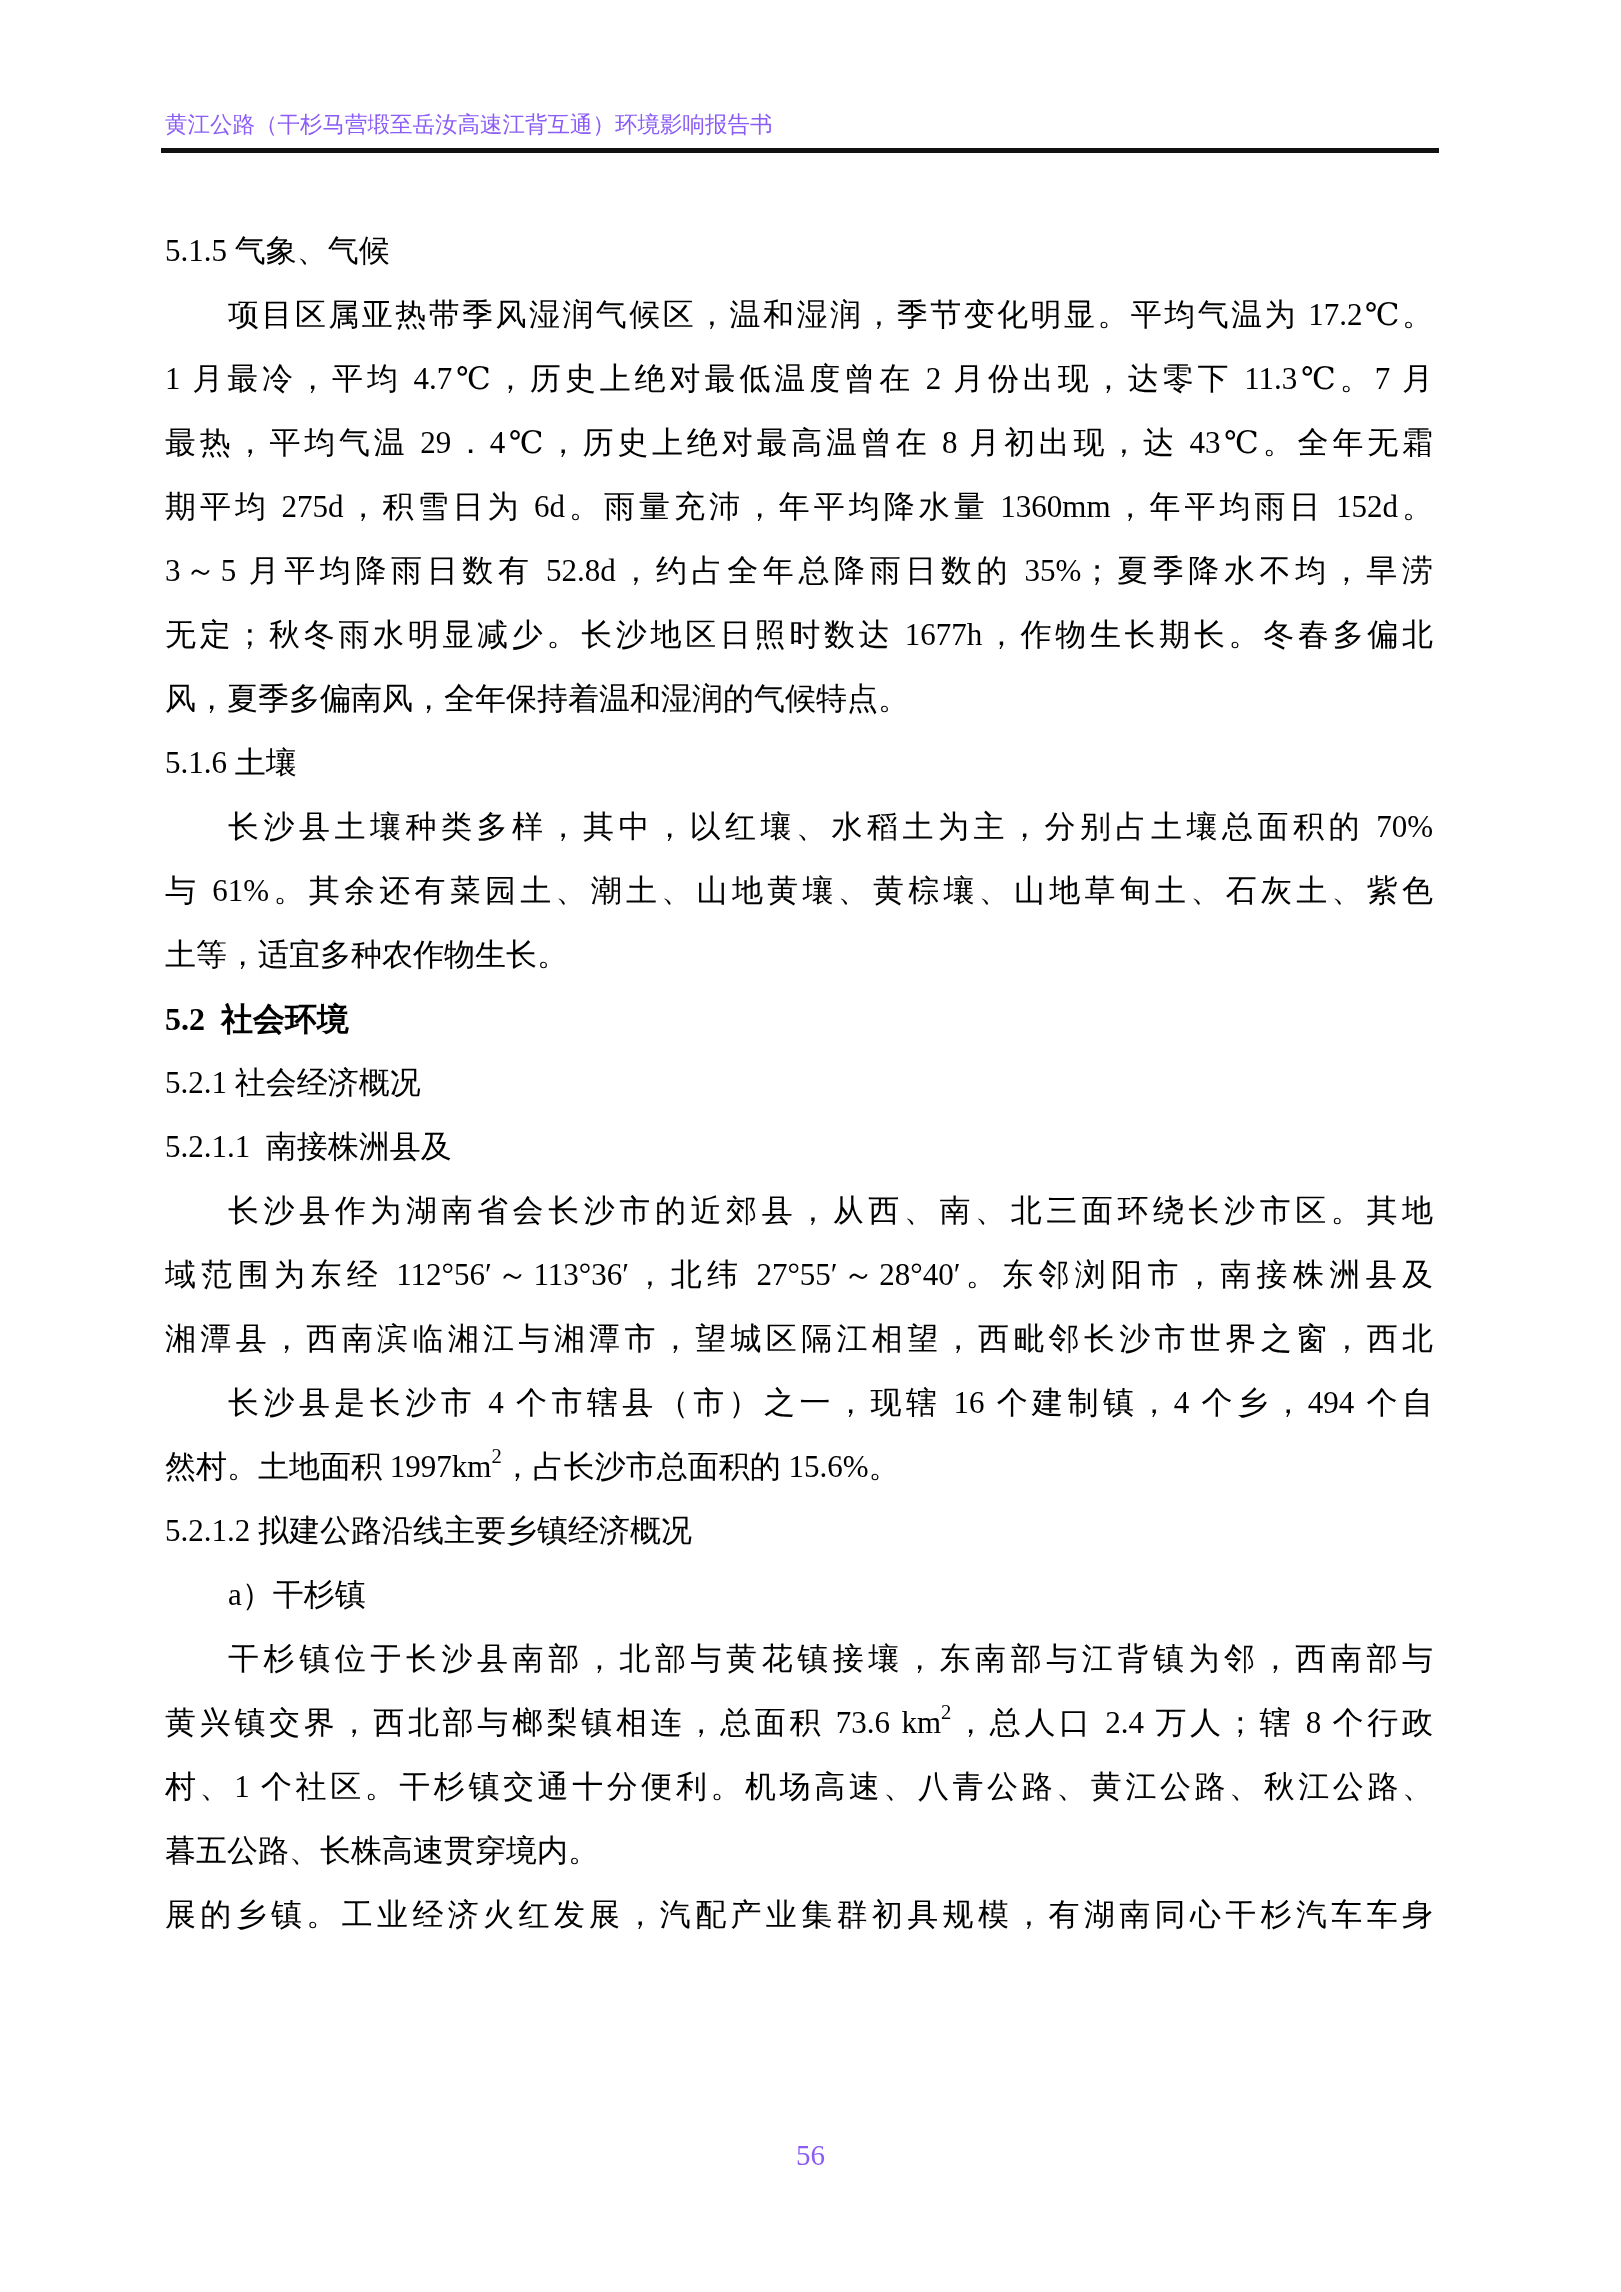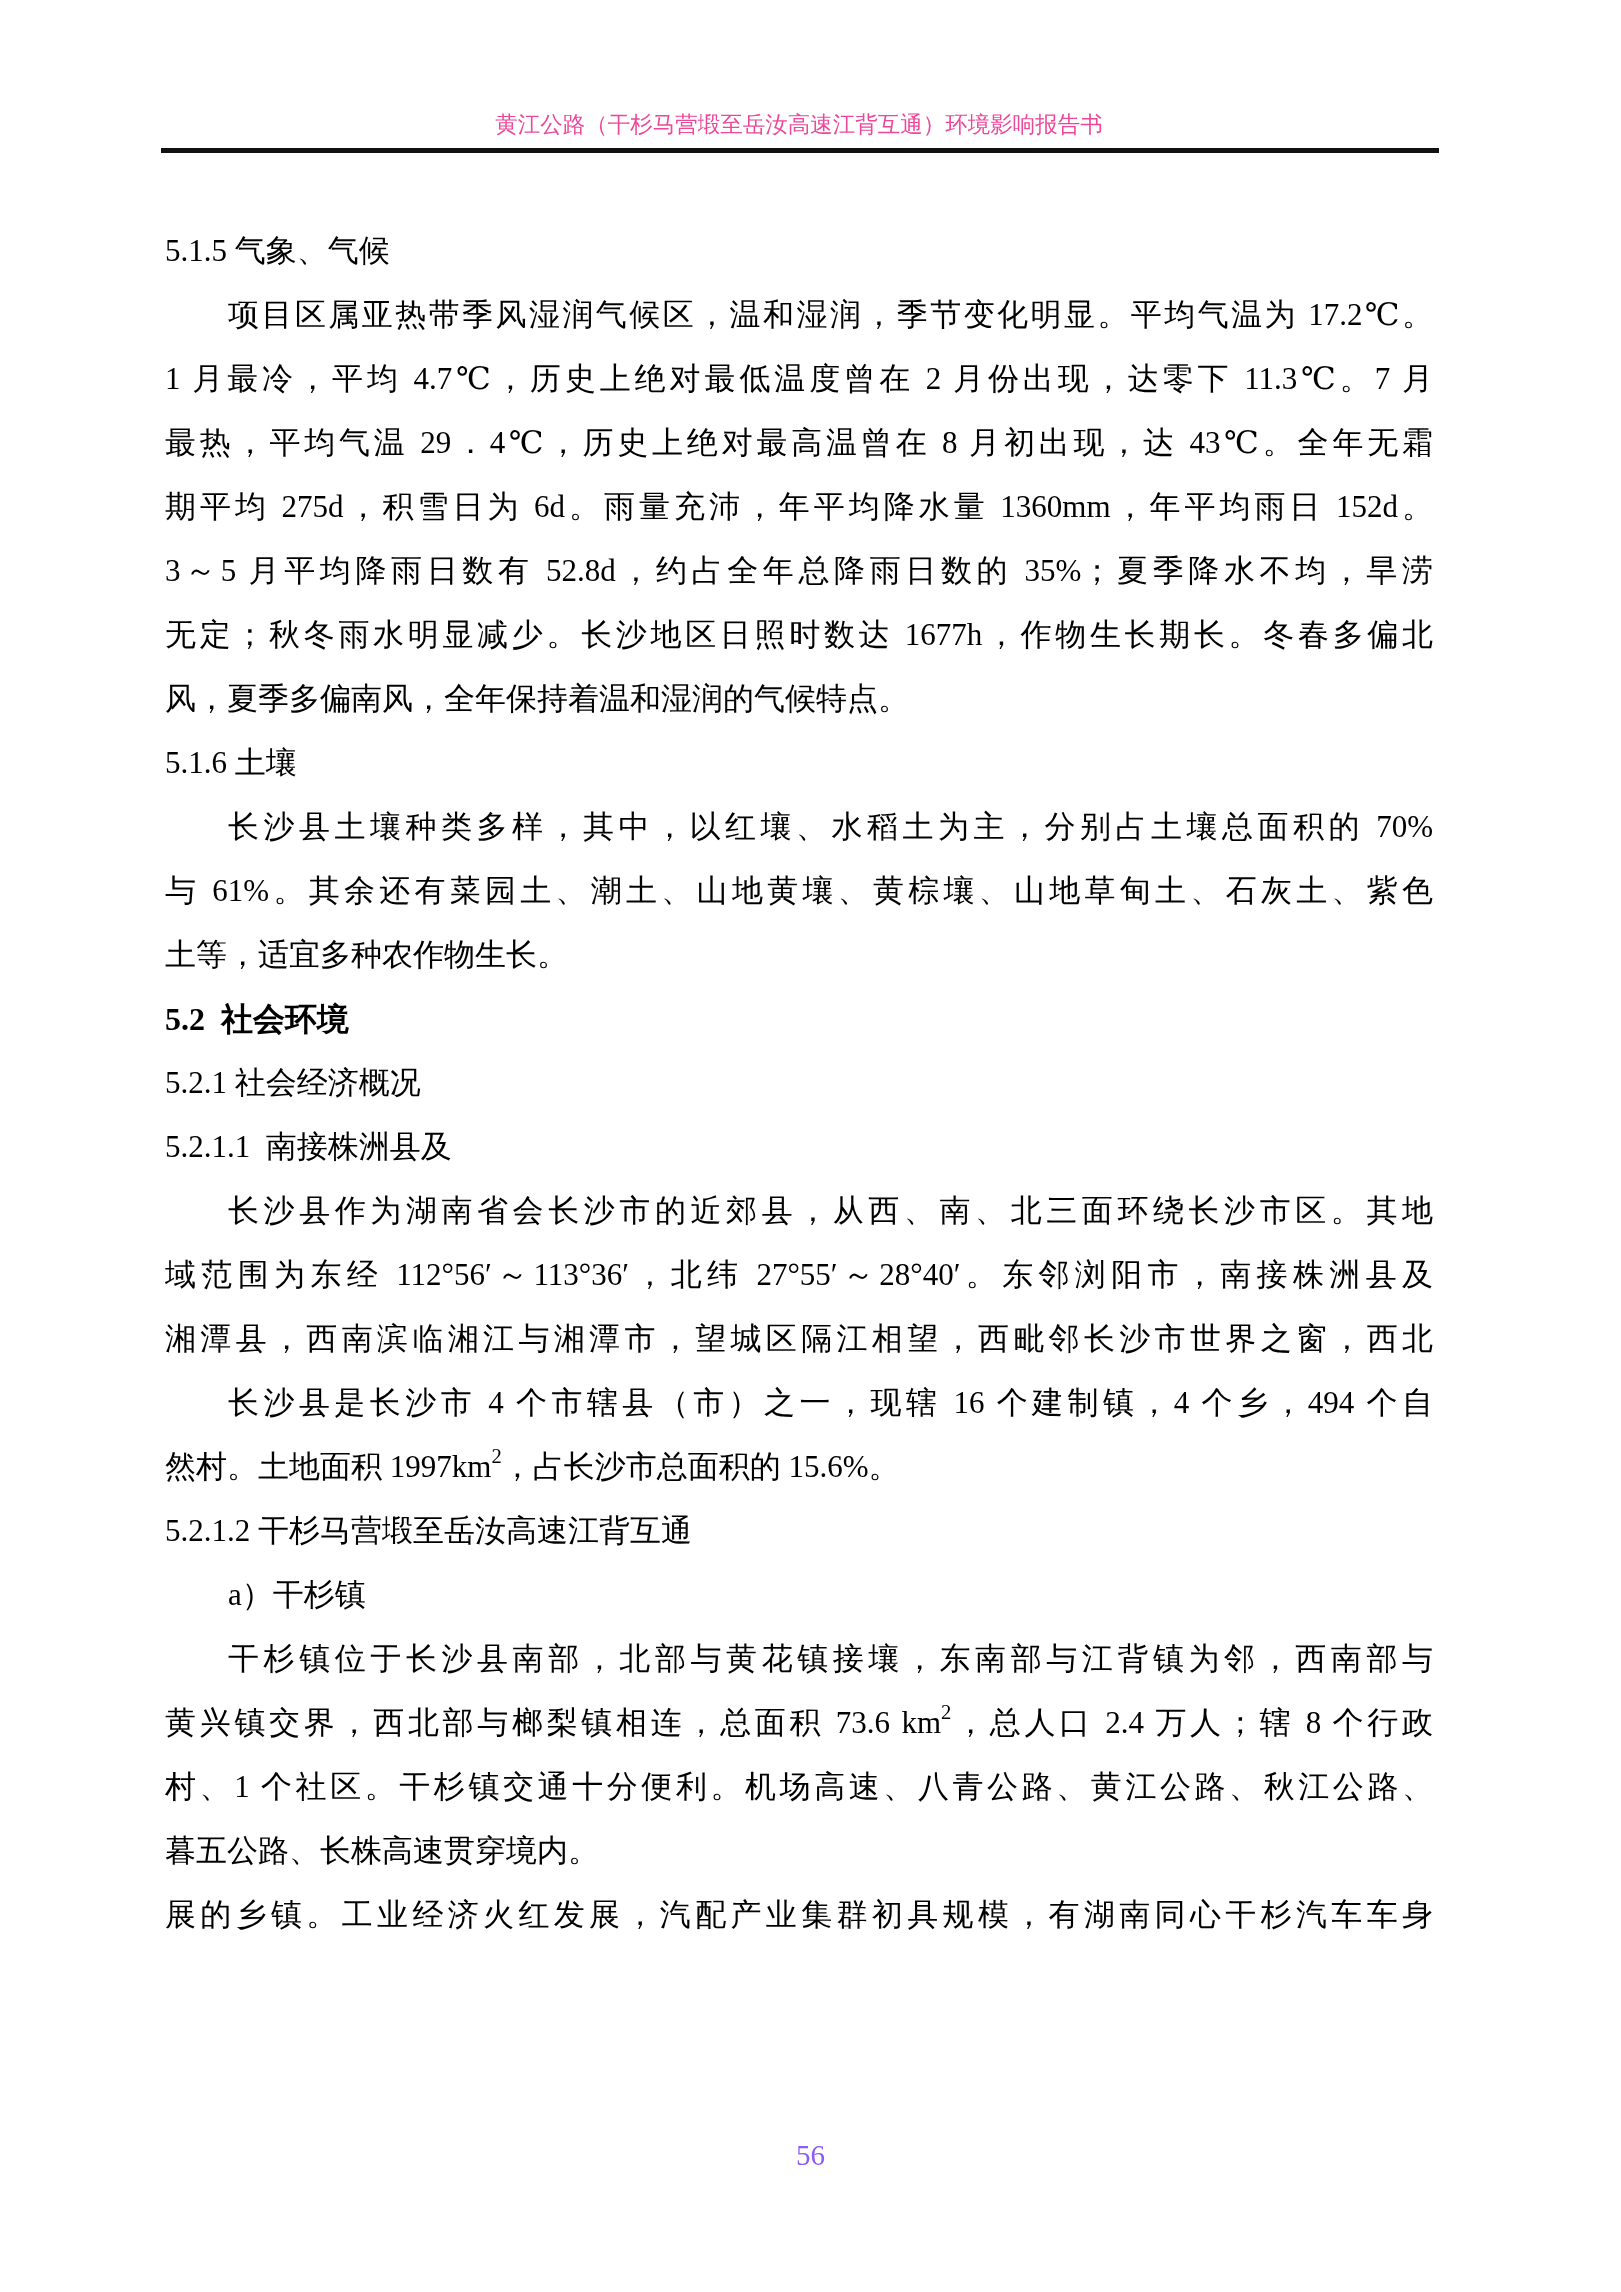--- a/index.html
+++ b/index.html
@@ -14,24 +14,24 @@
     background: #ffffff;
     font-family: "Liberation Serif", "DejaVu Serif", serif;
     color: #000000;
     overflow: hidden;
   }
   .running-header {
     position: absolute;
     top: 110px;
     left: 165px;
     width: 1268px;
-    text-align: center;
+    text-align: left;
     font-size: 22.5px;
     line-height: 29px;
-    color: #ec4899;
+    color: #8b5cf6;
     white-space: pre;
   }
   .header-rule {
     position: absolute;
     top: 148px;
     left: 161px;
     width: 1278px;
     height: 4.9px;
     background: #111111;
   }
@@ -92,21 +92,21 @@
     <div class="ln just">与 61%。其余还有菜园土、潮土、山地黄壤、黄棕壤、山地草甸土、石灰土、紫色</div>
     <div class="ln">土等，适宜多种农作物生长。</div>
     <div class="ln bold">5.2  社会环境</div>
     <div class="ln">5.2.1 社会经济概况</div>
     <div class="ln">5.2.1.1  南接株洲县及</div>
     <div class="ln first just">长沙县作为湖南省会长沙市的近郊县，从西、南、北三面环绕长沙市区。其地</div>
     <div class="ln just">域范围为东经 112°56′～113°36′，北纬 27°55′～28°40′。东邻浏阳市，南接株洲县及</div>
     <div class="ln just">湘潭县，西南滨临湘江与湘潭市，望城区隔江相望，西毗邻长沙市世界之窗，西北</div>
     <div class="ln first just">长沙县是长沙市 4 个市辖县（市）之一，现辖 16 个建制镇，4 个乡，494 个自</div>
     <div class="ln"><span>然村。土地面积 1997km</span><span class="sup">2</span><span>，占长沙市总面积的 15.6%。</span></div>
-    <div class="ln">5.2.1.2 干杉马营塅至岳汝高速江背互通</div>
+    <div class="ln">5.2.1.2 拟建公路沿线主要乡镇经济概况</div>
     <div class="ln first">a）干杉镇</div>
     <div class="ln first just">干杉镇位于长沙县南部，北部与黄花镇接壤，东南部与江背镇为邻，西南部与</div>
     <div class="ln just"><span>黄兴镇交界，西北部与榔梨镇相连，总面积 73.6 km</span><span class="sup">2</span><span>，总人口 2.4 万人；辖 8 个行政</span></div>
     <div class="ln just">村、1 个社区。干杉镇交通十分便利。机场高速、八青公路、黄江公路、秋江公路、</div>
     <div class="ln">暮五公路、长株高速贯穿境内。</div>
     <div class="ln just">展的乡镇。工业经济火红发展，汽配产业集群初具规模，有湖南同心干杉汽车车身</div>
   </div>
 
   <div class="page-footer">56</div>
 

